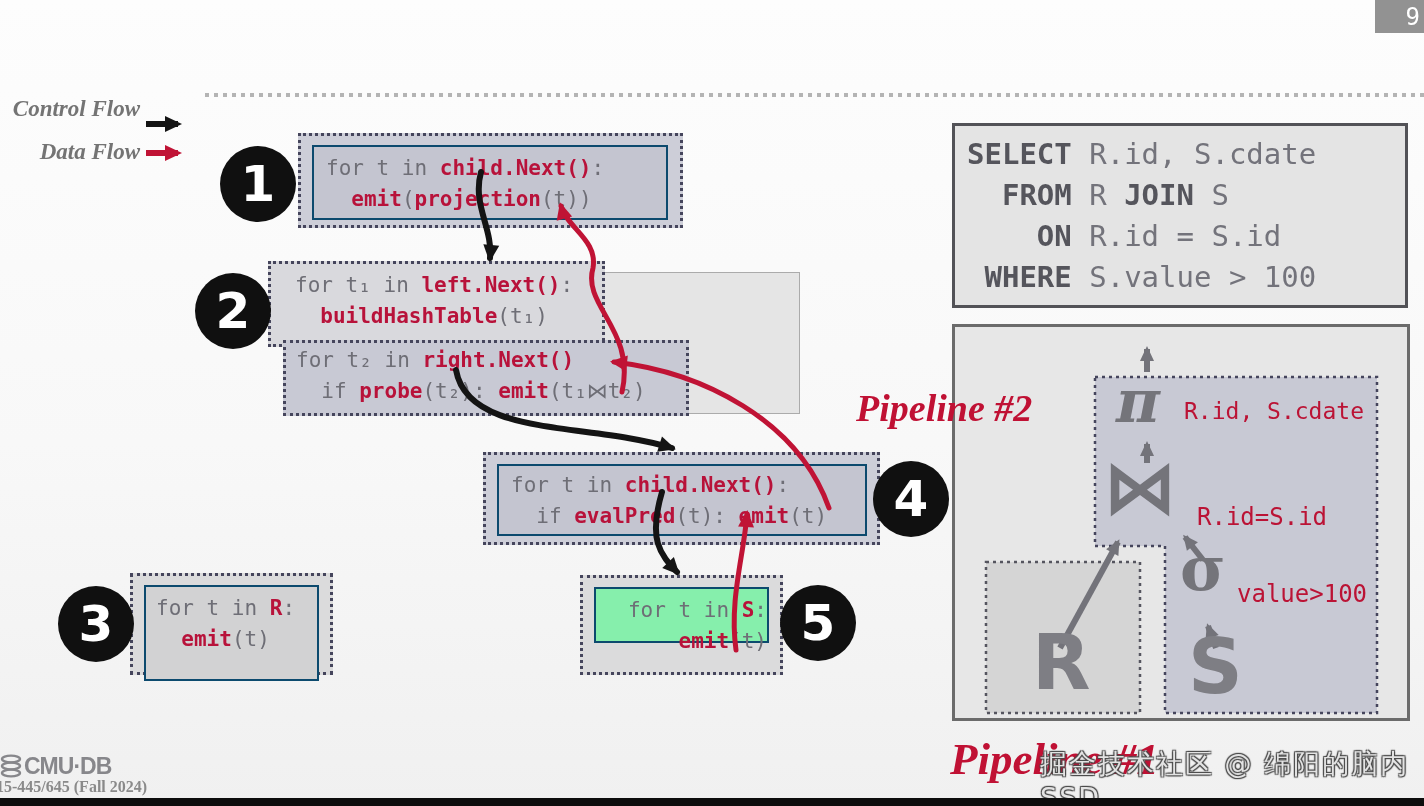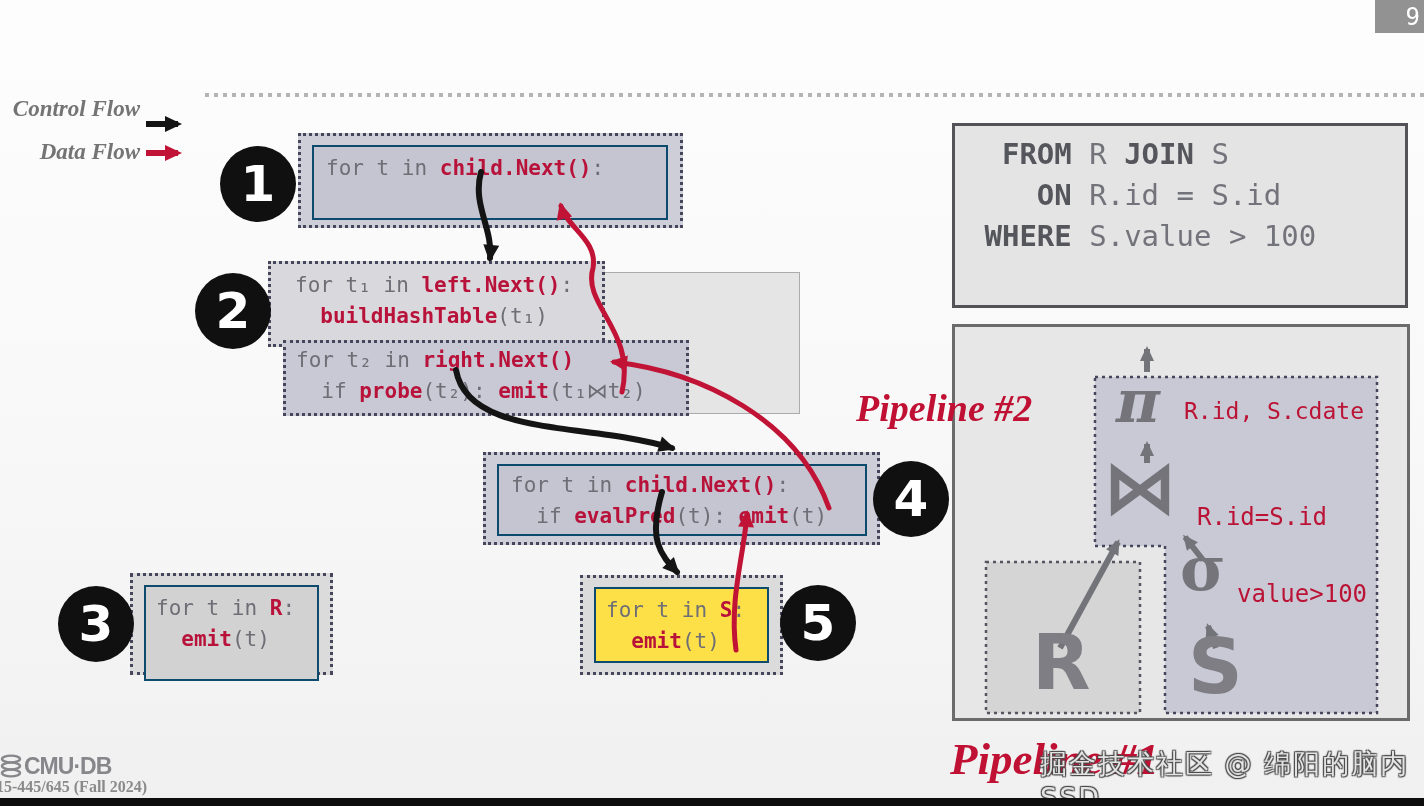--- a/index.html
+++ b/index.html
@@ -31,21 +31,21 @@
   .box2-back{left:283px;top:272px;width:517px;height:142px;background:#e5e5e5;border:1px solid #ababab;box-sizing:border-box;}
   .box2-top{left:268px;top:261px;width:337px;height:86px;background:#d9d9dd;padding:6px 0 0 24px;}
   .box2-bottom{left:283px;top:340px;width:406px;height:76px;background:#c8c9d4;padding:2px 0 0 10px;}
 
   .box4-outer{left:483px;top:452px;width:397px;height:93px;background:#cdced8;}
   .box4-inner{left:497px;top:464px;width:370px;height:72px;background:#c4c5d0;padding:4px 0 0 12px;}
 
   .box3-outer{left:130px;top:573px;width:203px;height:102px;background:#dbdbdc;}
   .box3-inner{left:144px;top:585px;width:175px;height:96px;background:#d2d2d3;padding:6px 0 0 10px;}
   .box5-outer{left:580px;top:575px;width:203px;height:100px;background:#dbdbdc;}
-  .box5-inner{left:594px;top:587px;width:175px;height:76px;background:#fde047;padding:6px 0 0 10px;}
+  .box5-inner{left:594px;top:587px;width:175px;height:56px;background:#86efac;padding:6px 0 0 10px;text-align:right;}
 
   
   .badge{width:76px;height:76px;border-radius:50%;background:#101010;color:#ffffff;font-family:"DejaVu Sans",sans-serif;font-weight:bold;font-size:50px;display:flex;align-items:center;justify-content:center;z-index:40;}
   .badge1{left:220px;top:146px;}
   .badge2{left:195px;top:273px;}
   .badge3{left:58px;top:586px;}
   .badge4{left:873px;top:461px;}
   .badge5{left:780px;top:585px;}
 
   
@@ -91,20 +91,21 @@
   <div class="abs title-rule"></div>
 
   <div class="abs legend-label legend-control">Control Flow</div>
   <div class="abs legend-label legend-data">Data Flow</div>
 
   <div class="abs box2-back"></div>
 
   <div class="abs dotbox box1-outer">
     <div class="abs panel box1-inner" style="left:11px;top:9px;">
       <div class="code"><span class="seg-g">for t in </span><span class="seg-r">child.Next()</span><span class="seg-g">:</span></div>
+      <div class="code"><span class="seg-g">  </span><span class="seg-r">emit</span><span class="seg-g">(</span><span class="seg-r">projection</span><span class="seg-g">(t))</span></div>
     </div>
   </div>
 
   <div class="abs dotbox box2-top">
     <div class="code"><span class="seg-g">for t₁ in </span><span class="seg-r">left.Next()</span><span class="seg-g">:</span></div>
     <div class="code"><span class="seg-g">  </span><span class="seg-r">buildHashTable</span><span class="seg-g">(t₁)</span></div>
   </div>
   <div class="abs dotbox box2-bottom">
     <div class="code"><span class="seg-g">for t₂ in </span><span class="seg-r">right.Next()</span></div>
     <div class="code"><span class="seg-g">  if </span><span class="seg-r">probe</span><span class="seg-g">(t₂): </span><span class="seg-r">emit</span><span class="seg-g">(t₁⋈t₂)</span></div>
@@ -125,20 +126,21 @@
   </div>
 
   <div class="abs dotbox box5-outer">
     <div class="abs panel box5-inner" style="left:11px;top:9px;">
       <div class="code"><span class="seg-g">for t in </span><span class="seg-r">S</span><span class="seg-g">:</span></div>
       <div class="code"><span class="seg-g">  </span><span class="seg-r">emit</span><span class="seg-g">(t)</span></div>
     </div>
   </div>
 
   <div class="abs sqlbox">
+    <div class="sqlline"><span class="seg-k">SELECT</span><span class="seg-p"> R.id, S.cdate</span></div>
     <div class="sqlline"><span class="seg-p">  </span><span class="seg-k">FROM</span><span class="seg-p"> R </span><span class="seg-k">JOIN</span><span class="seg-p"> S</span></div>
     <div class="sqlline"><span class="seg-p">    </span><span class="seg-k">ON</span><span class="seg-p"> R.id = S.id</span></div>
     <div class="sqlline"><span class="seg-p"> </span><span class="seg-k">WHERE</span><span class="seg-p"> S.value &gt; 100</span></div>
   </div>
 
   <div class="abs planbox"></div>
 
   <svg id="svg-under" class="overlay" width="1424" height="806" viewBox="0 0 1424 806">
     <defs>
       <marker id="ah-gray" markerUnits="userSpaceOnUse" markerWidth="20" markerHeight="20" refX="13" refY="8" orient="auto">

